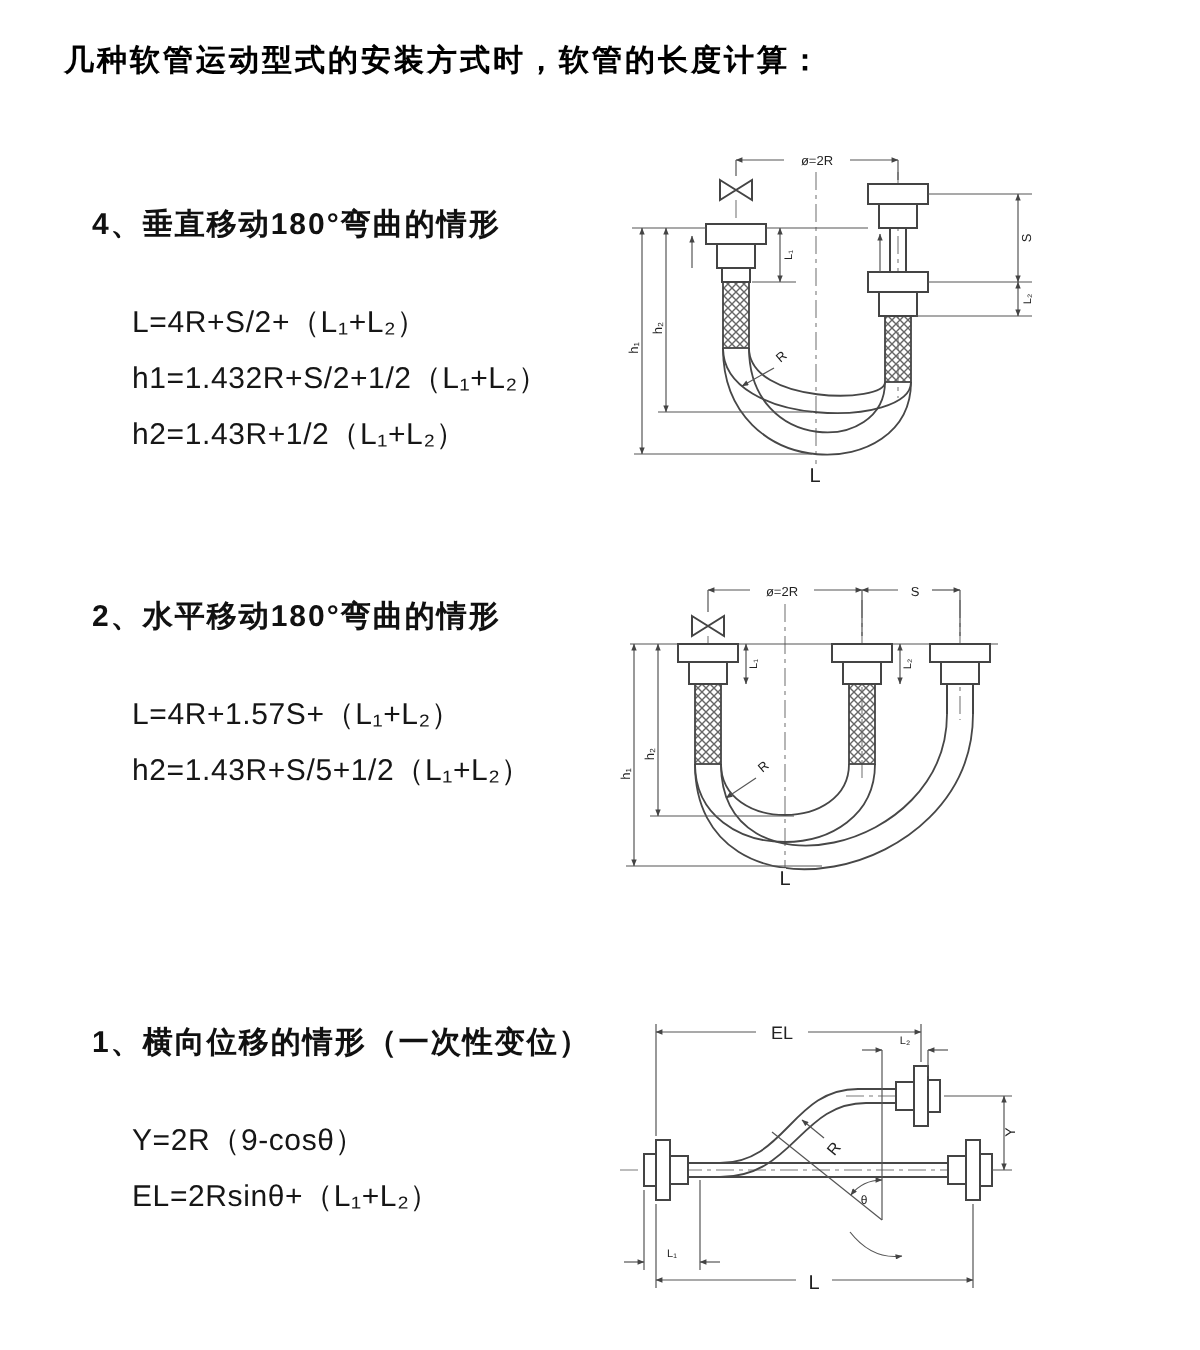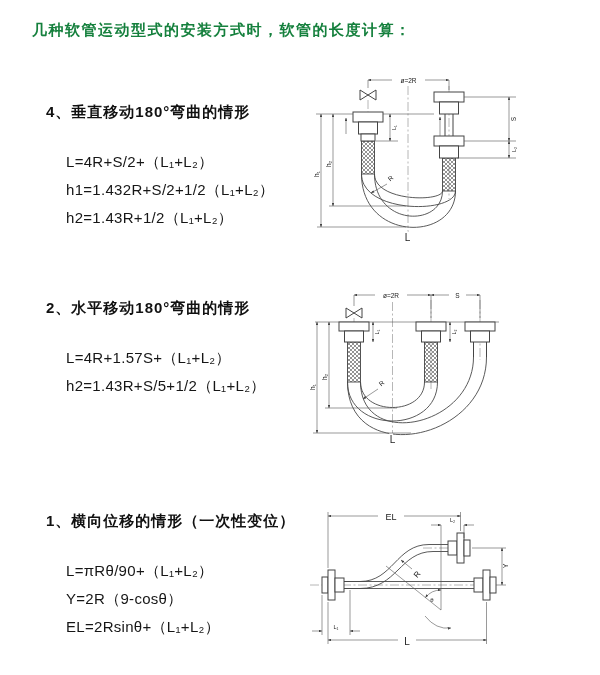--- a/index.html
+++ b/index.html
@@ -3,21 +3,21 @@
 <meta charset="utf-8">
 <style>
   html,body{margin:0;padding:0;}
   body{
     width:600px;height:675px;background:#ffffff;position:relative;overflow:hidden;
     font-family:"Liberation Sans","DejaVu Sans",sans-serif;color:#1c1c1c;
   }
   .page{position:absolute;inset:0;background:#fff;}
   .title{
     position:absolute;left:32px;top:21px;font-size:15px;font-weight:bold;
-    letter-spacing:1.5px;color:#15803d;
+    letter-spacing:1.5px;color:#000000;
   }
   .sec{position:absolute;left:46px;}
   .sec .heading{margin:0;font-size:15px;font-weight:bold;letter-spacing:1px;color:#111;}
   .formulas{margin-top:26px;padding-left:20px;}
   .formula{font-size:15px;line-height:28px;letter-spacing:0.3px;color:#161616;white-space:nowrap;}
   .diag{position:absolute;}
   
   .ln{stroke:#444;stroke-width:1;fill:none;}
   .hose{stroke:#474747;stroke-width:0.9;fill:none;}
   .tn{stroke:#555;stroke-width:0.6;fill:none;}
@@ -50,21 +50,20 @@
     <div class="heading">2、水平移动180°弯曲的情形</div>
     <div class="formulas">
       <div class="formula">L=4R+1.57S+（L₁+L₂）</div>
       <div class="formula">h2=1.43R+S/5+1/2（L₁+L₂）</div>
     </div>
   </div>
 
   <div class="sec" style="top:512px;">
     <div class="heading">1、横向位移的情形（一次性变位）</div>
     <div class="formulas">
-      <div class="formula">L=πRθ/90+（L₁+L₂）</div>
       <div class="formula">Y=2R（9-cosθ）</div>
       <div class="formula">EL=2Rsinθ+（L₁+L₂）</div>
     </div>
   </div>
 
   <svg class="diag" style="left:306px;top:64px;" width="250" height="195" viewBox="0 0 250 195">
     <defs>
       <marker id="ah" viewBox="0 0 10 8" refX="9.5" refY="4" markerWidth="6.5" markerHeight="4.5" orient="auto-start-reverse">
         <path d="M0,0 L10,4 L0,8 Z" fill="#444"></path>
       </marker>

